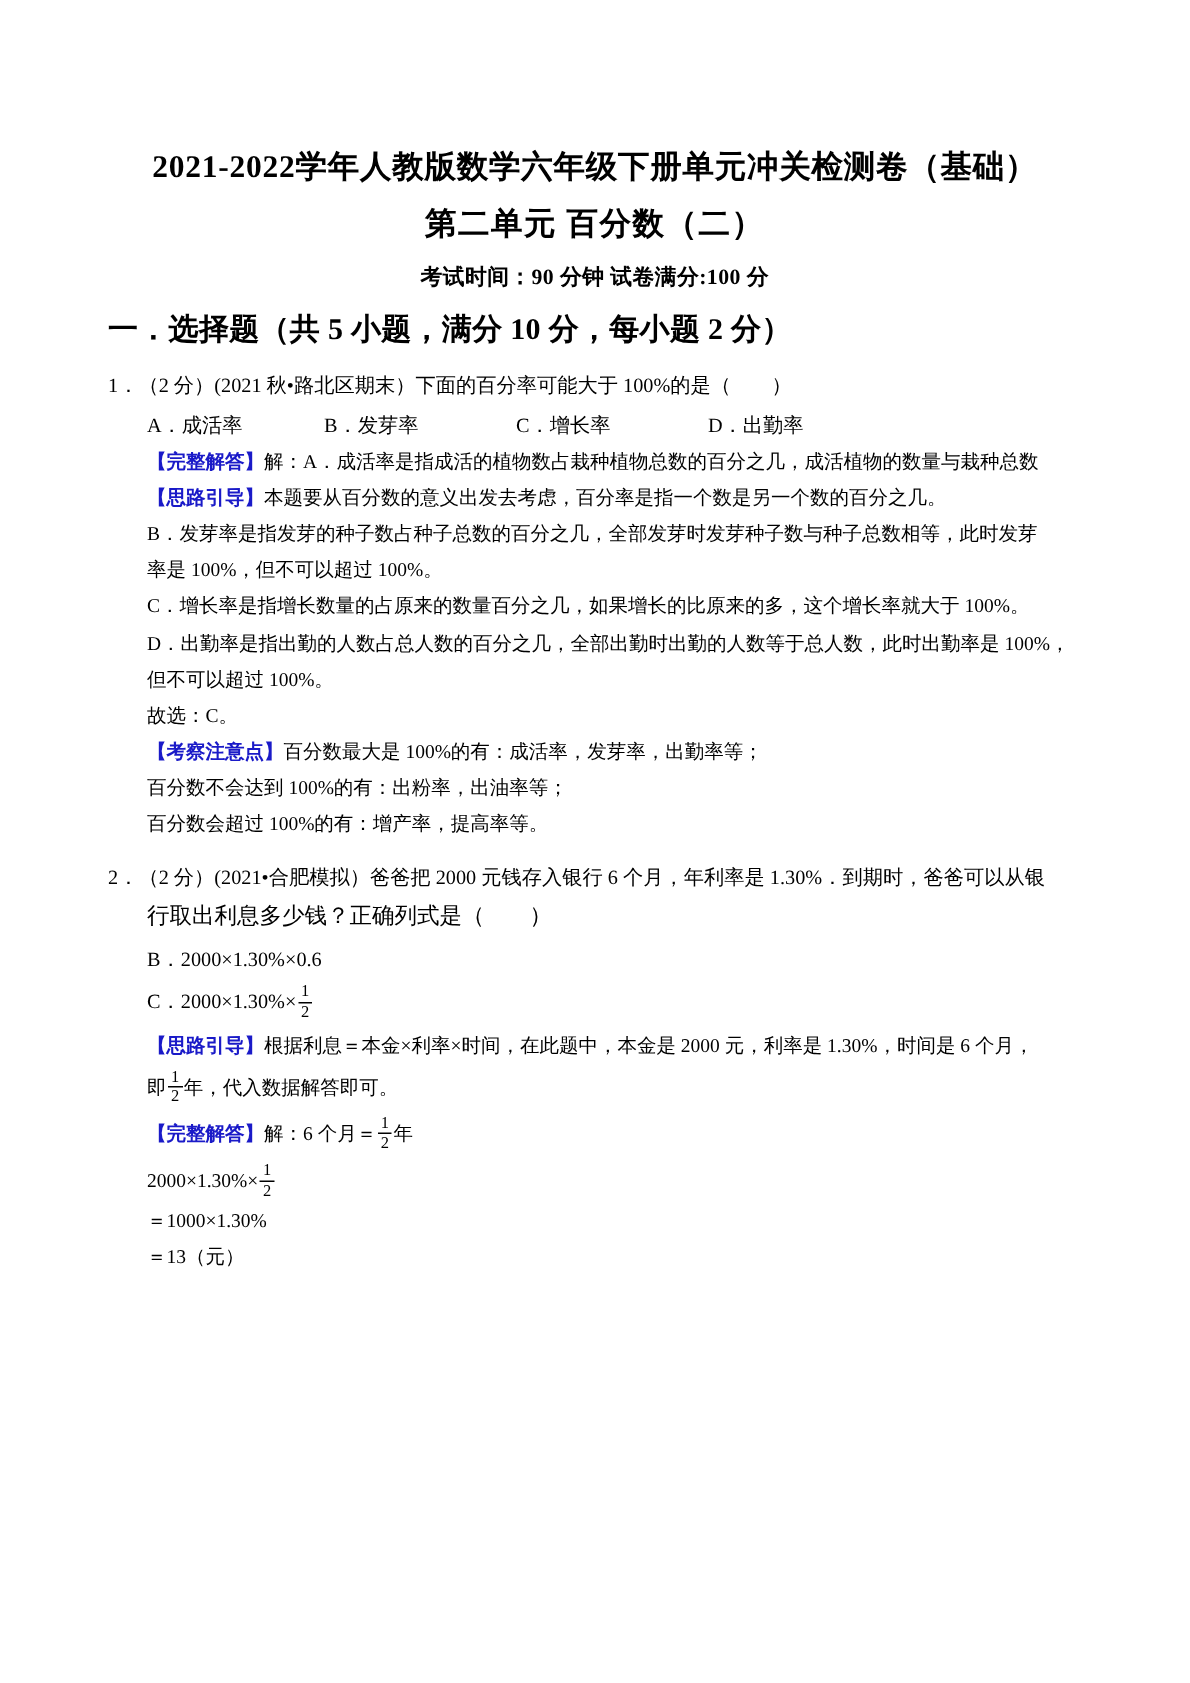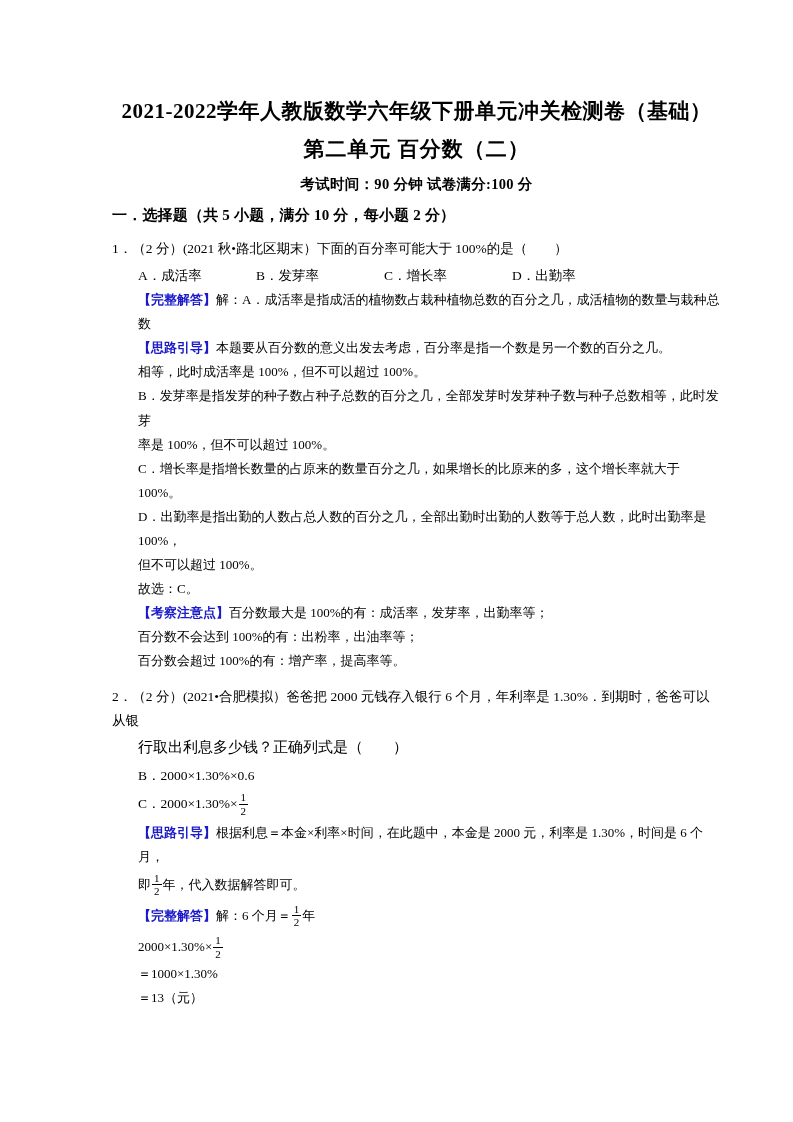--- a/index.html
+++ b/index.html
@@ -14,21 +14,21 @@
     color: #000000;
     position: relative;
     overflow: hidden;
   }
   .page {
     position: absolute;
     left: 0; top: 0;
     width: 793px;
     height: 888px;
     box-sizing: border-box;
-    padding: 96px 72px 60px 112px;
+    padding: 96px 72px 60px 72px;
   }
   .doc-title {
     font-size: 21px;
     font-weight: bold;
     text-align: center;
     letter-spacing: 0.5px;
     line-height: 1.5;
     margin: 0 0 6px 0;
   }
   .doc-subtitle {
@@ -40,21 +40,21 @@
     margin: 0 0 10px 0;
   }
   .exam-info {
     font-size: 14.5px;
     font-weight: bold;
     text-align: center;
     margin: 0 0 12px 0;
     letter-spacing: 0.3px;
   }
   .section-head {
-    font-size: 15px;
+    font-size: 20px;
     font-weight: bold;
     margin: 0 0 10px 0;
     letter-spacing: 0.2px;
   }
   .q-block {
     margin-bottom: 6px;
   }
   .q-stem {
     font-size: 13.5px;
     line-height: 1.75;
@@ -133,21 +133,20 @@
     <div class="options-row">
       <span class="opt opt-w1">A．成活率</span>
       <span class="opt opt-w2">B．发芽率</span>
       <span class="opt opt-w3">C．增长率</span>
       <span class="opt">D．出勤率</span>
     </div>
 
     <p class="ans-line"><span class="tag">【完整解答】</span><span>解：A．成活率是指成活的植物数占栽种植物总数的百分之几，成活植物的数量与栽种总数</span></p>
 
     <p class="ans-line"><span class="tag">【思路引导】</span><span>本题要从百分数的意义出发去考虑，百分率是指一个数是另一个数的百分之几。</span></p>
-    <p class="ans-line">相等，此时成活率是 100%，但不可以超过 100%。</p>
     <p class="ans-line">B．发芽率是指发芽的种子数占种子总数的百分之几，全部发芽时发芽种子数与种子总数相等，此时发芽</p>
     <p class="ans-line">率是 100%，但不可以超过 100%。</p>
     <p class="ans-line">C．增长率是指增长数量的占原来的数量百分之几，如果增长的比原来的多，这个增长率就大于 100%。</p>
     <p class="ans-line">D．出勤率是指出勤的人数占总人数的百分之几，全部出勤时出勤的人数等于总人数，此时出勤率是 100%，</p>
     <p class="ans-line">但不可以超过 100%。</p>
     <p class="ans-line">故选：C。</p>
 
     <p class="ans-line"><span class="tag">【考察注意点】</span><span>百分数最大是 100%的有：成活率，发芽率，出勤率等；</span></p>
     <p class="ans-line">百分数不会达到 100%的有：出粉率，出油率等；</p>
     <p class="ans-line">百分数会超过 100%的有：增产率，提高率等。</p>

